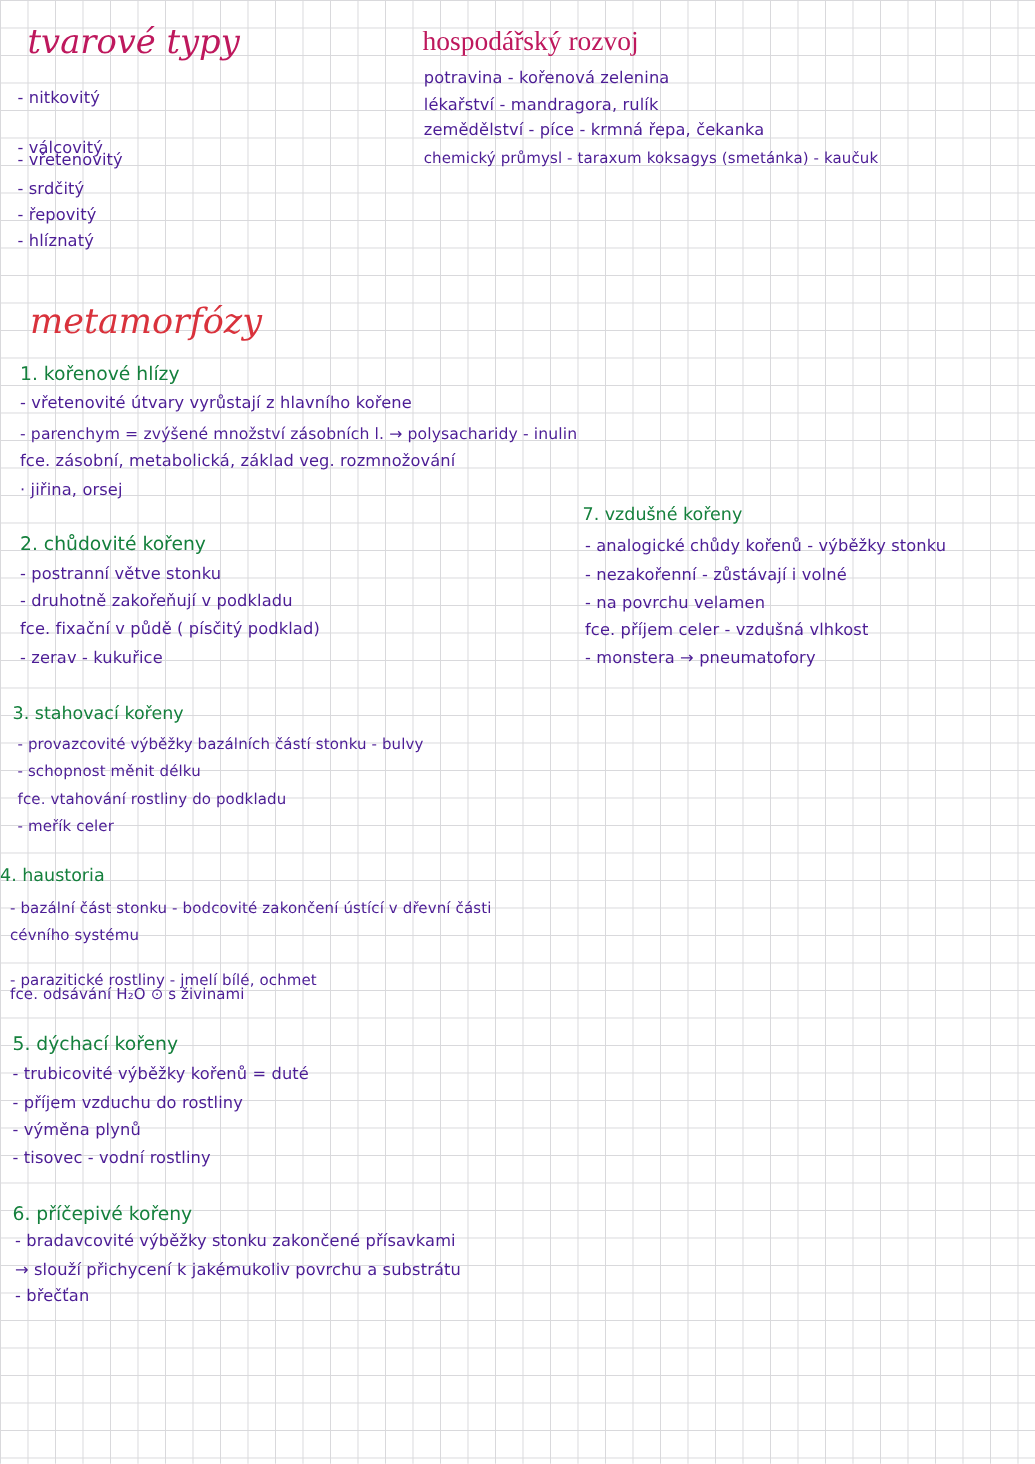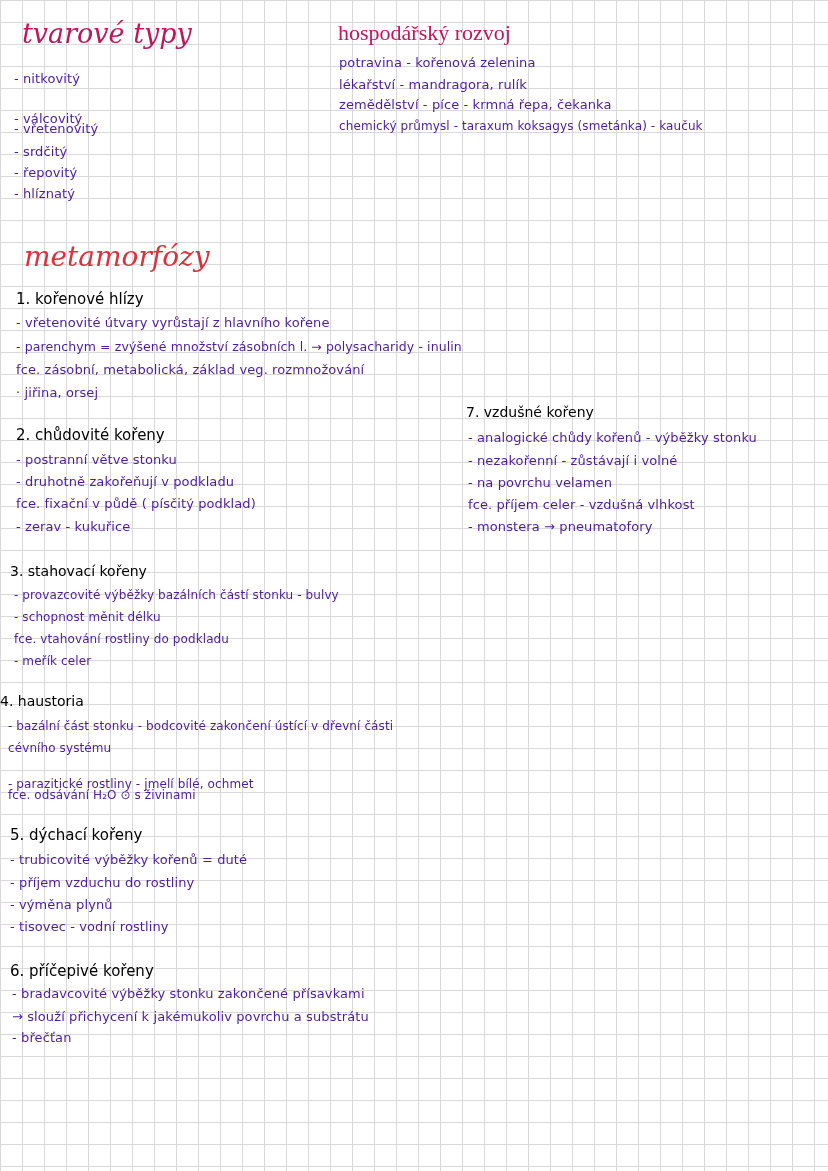--- a/index.html
+++ b/index.html
@@ -15,21 +15,21 @@
   }
   .page { position: absolute; inset: 0; }
   .title {
     position: absolute; font-family: "DejaVu Serif", serif; font-style: italic;
     color: #be185d; white-space: nowrap;
   }
   .title.big { font-size: 27px; }
   .title.main { font-size: 28px; color: #d9323c; }
   .subhead {
     position: absolute; font-family: "DejaVu Sans", sans-serif; font-size: 15px;
-    color: #000000; white-space: nowrap;
+    color: #15803d; white-space: nowrap;
   }
   .line {
     position: absolute; font-family: "DejaVu Sans", sans-serif; font-size: 13px;
     color: #4c1d95; white-space: nowrap; line-height: 18px; letter-spacing: 0.1px;
   }
 </style>
 </head>
 <body>
 
 <div class="page">

